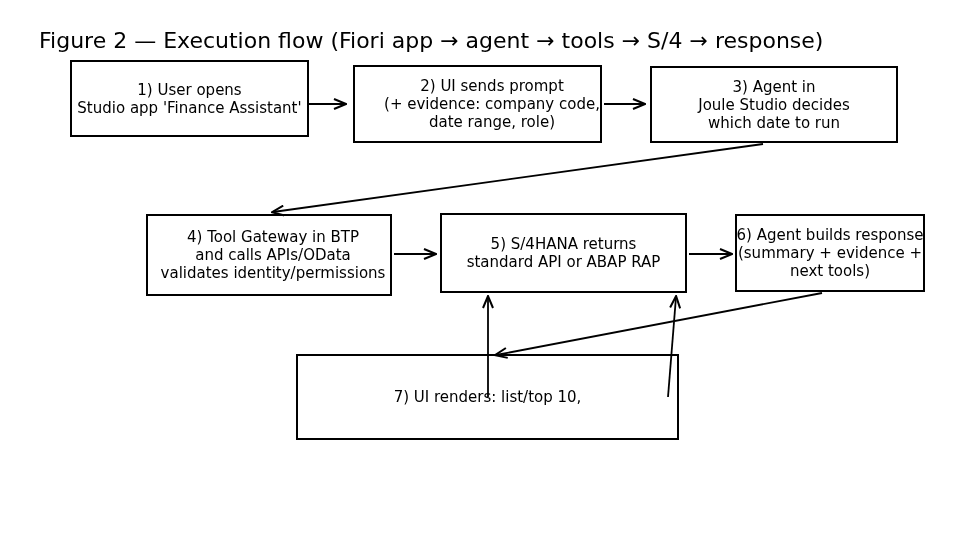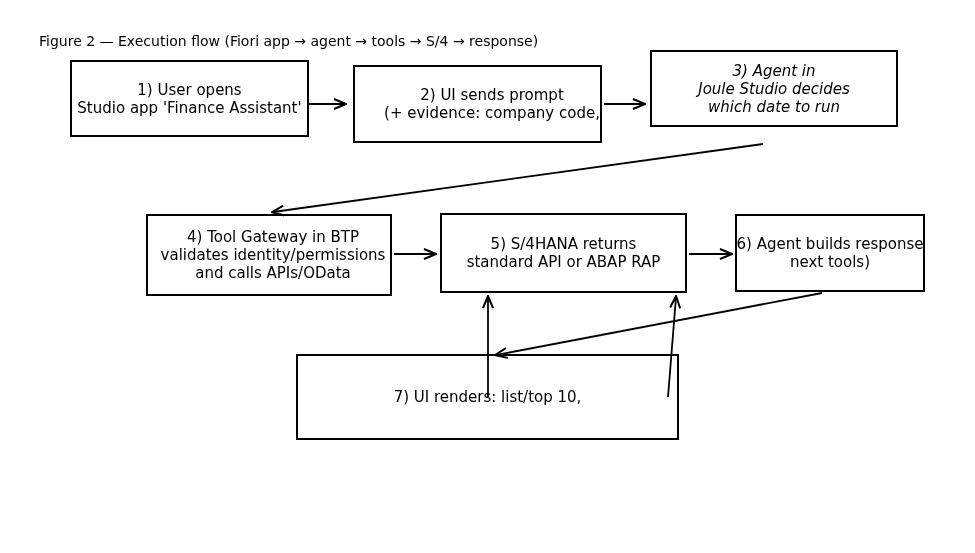--- a/index.html
+++ b/index.html
@@ -9,21 +9,21 @@
     height: 553px;
     background: #ffffff;
     font-family: "DejaVu Sans", "Liberation Sans", sans-serif;
     color: #000000;
     overflow: hidden;
   }
   #figure-title {
     position: absolute;
     left: 39px;
     top: 31px;
-    font-size: 14px;
+    font-size: 22px;
     line-height: 20px;
     white-space: nowrap;
     color: #000000;
   }
   .box {
     position: absolute;
     border: 2px solid #000000;
     background: #ffffff;
     box-sizing: border-box;
     display: flex;
@@ -54,41 +54,43 @@
   <div id="figure-title">Figure 2 — Execution flow (Fiori app → agent → tools → S/4 → response)</div>
 
   <div class="box" style="left:70px; top:60px; width:239px; height:77px;">
     <div class="line">1) User opens</div>
     <div class="line">Studio app 'Finance Assistant'</div>
   </div>
 
   <div class="box" style="left:353px; top:65px; width:249px; height:78px;padding-left:29px;">
     <div class="line">2) UI sends prompt</div>
     <div class="line">(+ evidence: company code,</div>
+    <div class="line">date range, role)</div>
   </div>
 
-  <div class="box" style="left:650px; top:50px; width:248px; height:77px;font-style:italic;">
+  <div class="box" style="left:650px; top:66px; width:248px; height:77px;">
     <div class="line">3) Agent in</div>
     <div class="line">Joule Studio decides</div>
     <div class="line">which date to run</div>
   </div>
 
   <div class="box" style="left:146px; top:214px; width:246px; height:82px;padding-left:8px;">
     <div class="line">4) Tool Gateway in BTP</div>
+    <div class="line">and calls APIs/OData</div>
     <div class="line">validates identity/permissions</div>
-    <div class="line">and calls APIs/OData</div>
   </div>
 
   <div class="box" style="left:440px; top:213px; width:247px; height:80px;">
     <div class="line">5) S/4HANA returns</div>
     <div class="line">standard API or ABAP RAP</div>
   </div>
 
   <div class="box" style="left:735px; top:214px; width:190px; height:78px;">
     <div class="line">6) Agent builds response</div>
+    <div class="line">(summary + evidence +</div>
     <div class="line">next tools)</div>
   </div>
 
   <div class="box" style="left:296px; top:354px; width:383px; height:86px;">
     <div class="line">7) UI renders: list/top 10,</div>
   </div>
 
   <svg id="arrow-layer" width="975" height="553" viewBox="0 0 975 553" xmlns="http://www.w3.org/2000/svg">
     <defs>
       <marker id="vhead" viewBox="0 0 14 12" refX="12" refY="6" markerWidth="14" markerHeight="12" markerUnits="userSpaceOnUse" orient="auto">

